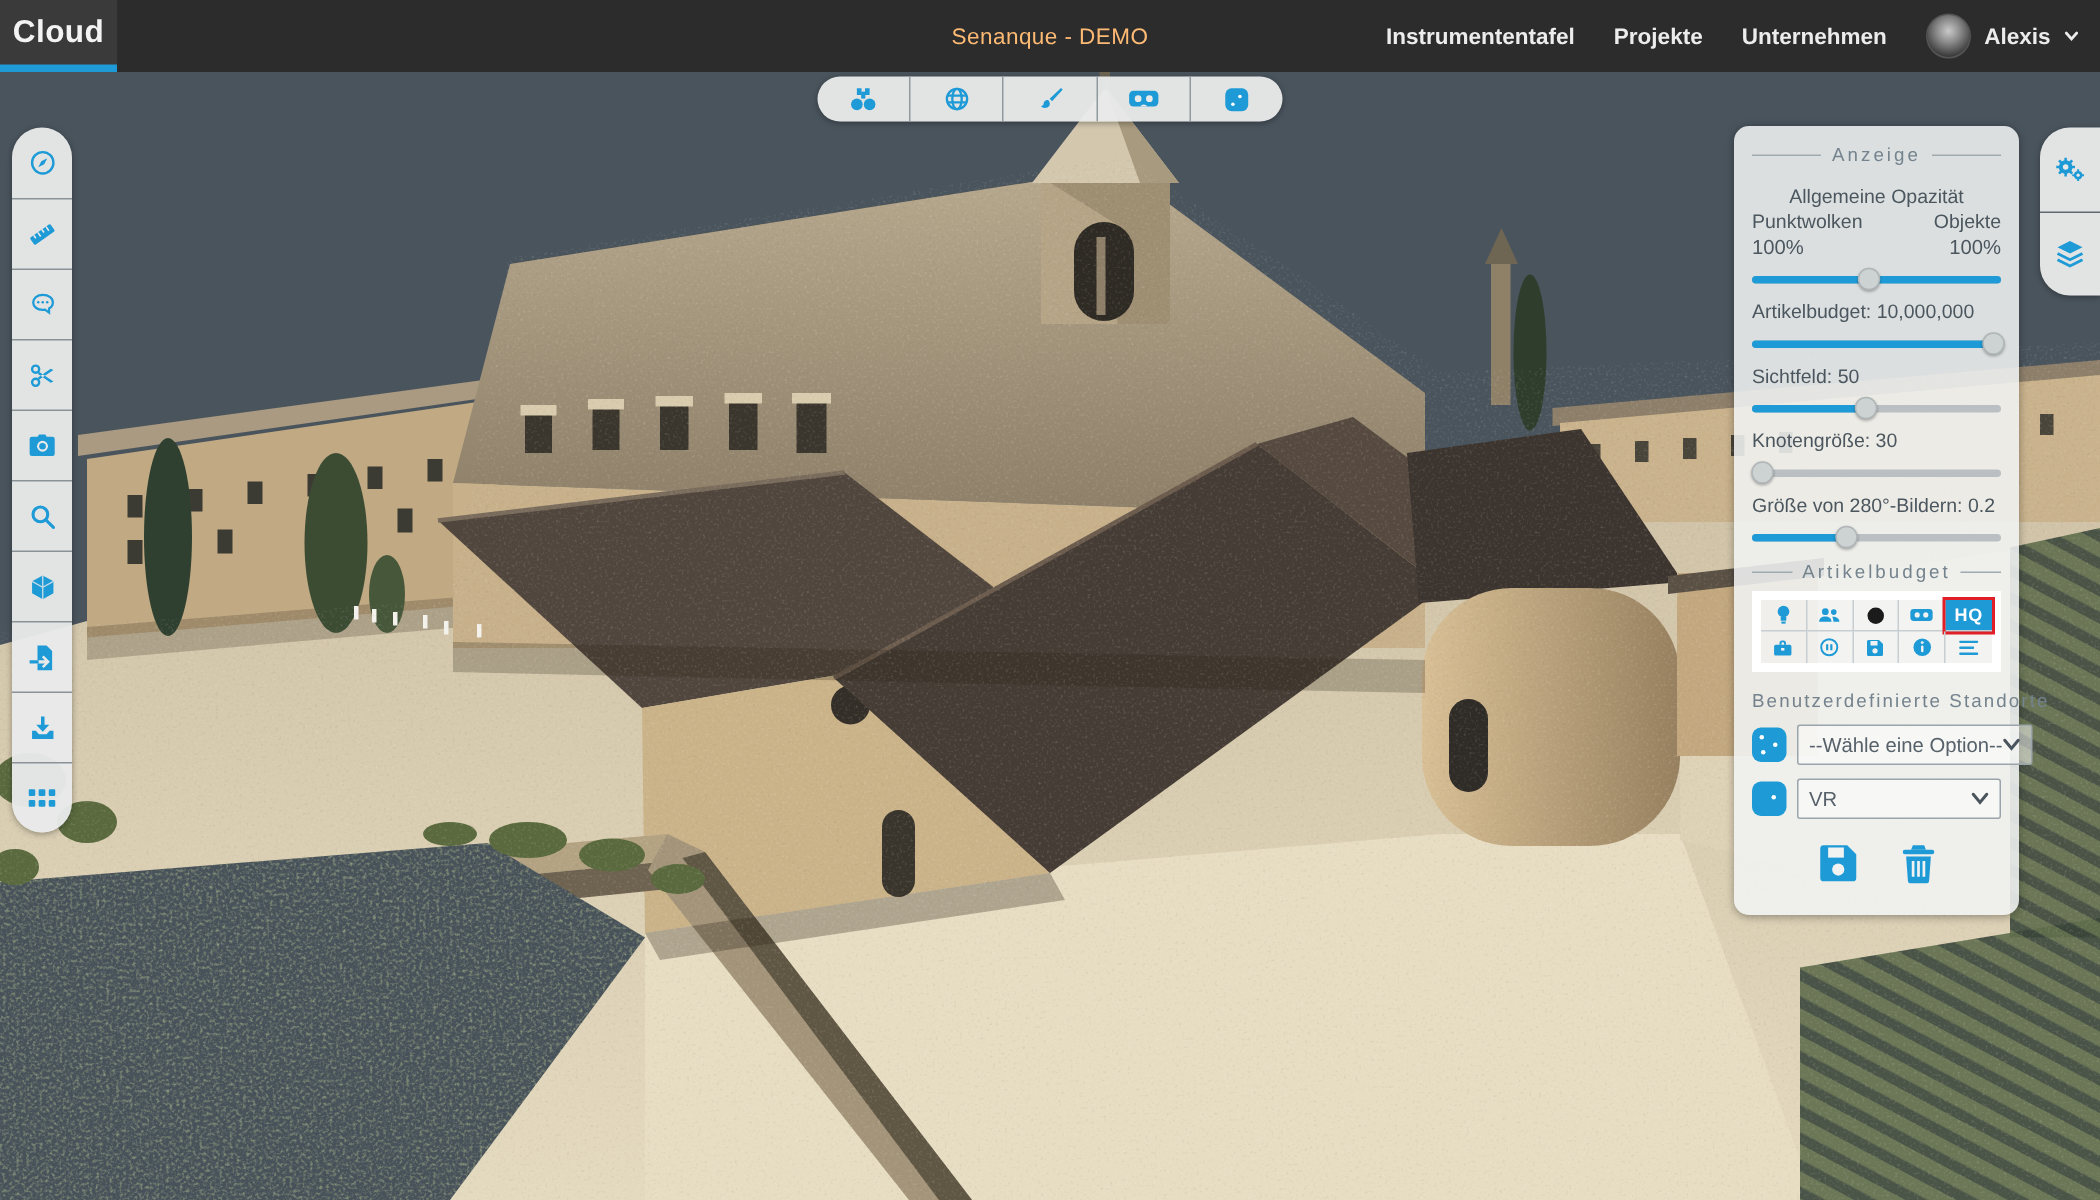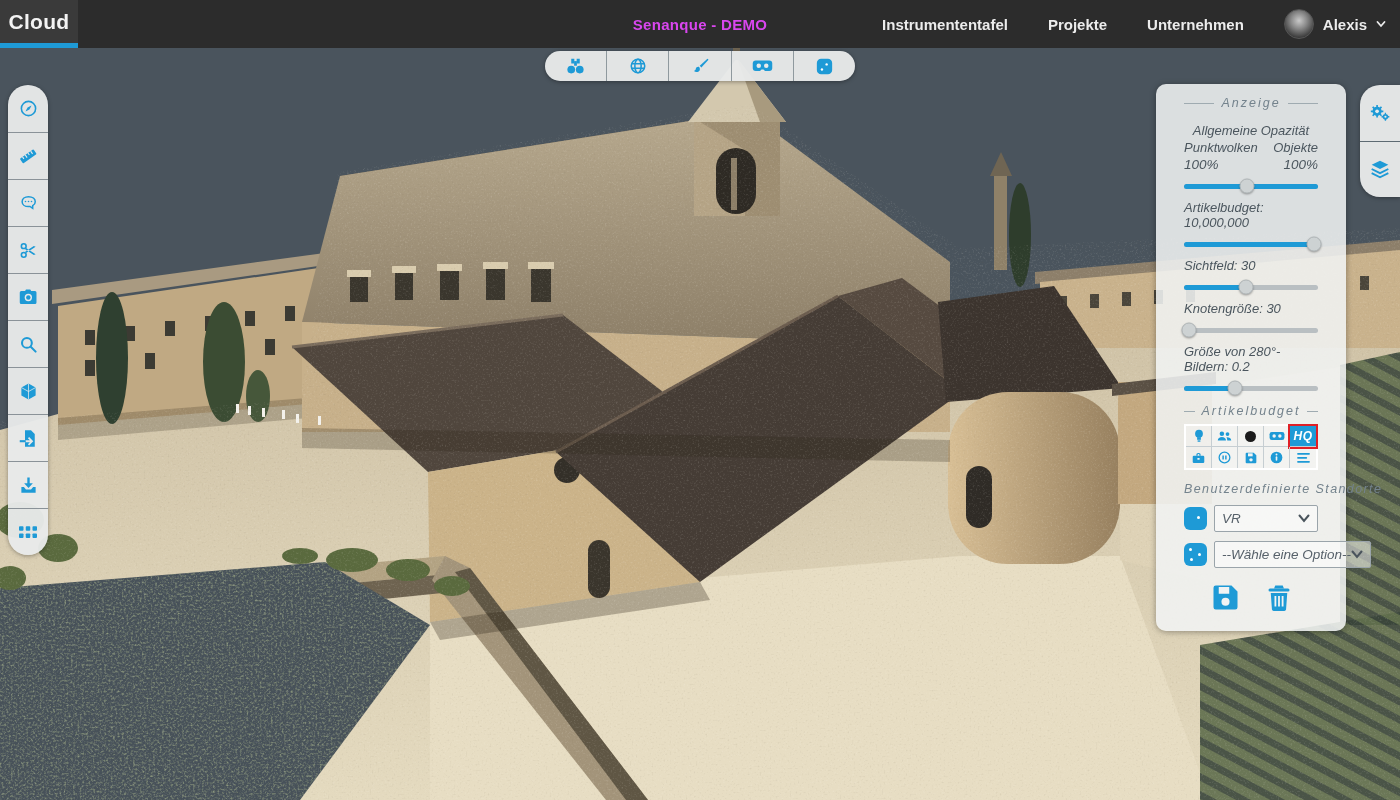--- a/index.html
+++ b/index.html
@@ -12,22 +12,22 @@
   .stage{position:relative;width:1400px;height:800px;border-radius:16px;}
 
   
   .scene{position:absolute;inset:0;z-index:0;}
   .scene svg{display:block;}
 
   
   .topbar{position:absolute;top:0;left:0;width:1400px;height:48px;background:#2c2c2c;z-index:30;display:flex;align-items:center;}
   .logo-box{width:78px;height:48px;background:#3a3a3a;border-bottom:5px solid var(--accent);display:flex;align-items:center;justify-content:center;}
   .logo-box span{color:#f3f3f3;font-size:21px;font-weight:700;letter-spacing:.3px;}
-  .doc-title{position:absolute;left:50%;transform:translateX(-50%);color:#d946ef;font-size:15px;font-weight:700;letter-spacing:.3px;}
-  .nav{position:absolute;right:14px;display:flex;align-items:center;gap:40px;}
+  .doc-title{position:absolute;left:50%;transform:translateX(-50%);color:#fdba74;font-size:15px;font-weight:400;letter-spacing:.3px;}
+  .nav{position:absolute;right:14px;display:flex;align-items:center;gap:26px;}
   .nav-link{color:#ececec;font-size:15px;font-weight:600;cursor:pointer;}
   .user{display:flex;align-items:center;gap:9px;cursor:pointer;}
   .avatar{width:30px;height:30px;border-radius:50%;background:radial-gradient(circle at 50% 38%,#c9c9c9 0%,#8b8b8b 35%,#3c3c3c 75%,#1d1d1d 100%);border:1px solid #555;}
   .user-name{color:#ececec;font-size:15px;font-weight:600;}
   .chev{width:10px;height:10px;}
 
   
   .pill{background:rgba(232,234,234,.96);box-shadow:0 1px 4px rgba(0,0,0,.35);}
   .scene-toolbar{position:absolute;top:51px;left:545px;width:310px;height:30px;border-radius:15px;display:flex;z-index:20;overflow:hidden;}
   .scene-toolbar .cell{flex:1;display:flex;align-items:center;justify-content:center;cursor:pointer;color:var(--accent);}
@@ -37,34 +37,34 @@
   .left-toolbar .cell{height:47px;display:flex;align-items:center;justify-content:center;cursor:pointer;color:var(--accent);}
   .left-toolbar .cell + .cell{border-top:1px solid #8a9298;}
 
   .edge-toolbar{position:absolute;top:85px;right:0;width:40px;height:112px;border-radius:20px 0 0 20px;display:flex;flex-direction:column;z-index:20;overflow:hidden;}
   .edge-toolbar .cell{flex:1;display:flex;align-items:center;justify-content:center;cursor:pointer;color:var(--accent);}
   .edge-toolbar .cell + .cell{border-top:1px solid #5d6a72;}
 
   .icon{display:block;}
 
   
-  .panel{position:absolute;top:84px;left:1156px;width:190px;background:rgba(241,243,243,.87);border-radius:10px;box-shadow:0 1px 6px rgba(0,0,0,.35);padding:10px 28px 16px;z-index:15;font-style:italic;}
+  .panel{position:absolute;top:84px;left:1156px;width:190px;background:rgba(241,243,243,.87);border-radius:10px;box-shadow:0 1px 6px rgba(0,0,0,.35);padding:10px 12px 16px;z-index:15;}
   .legend{display:flex;align-items:center;gap:7px;margin:2px 0 6px;}
   .legend .line{flex:1;height:1px;background:#9fabb1;}
   .legend .txt{font-size:12.5px;color:var(--legend);letter-spacing:2px;white-space:nowrap;}
   .center-label{text-align:center;font-size:13px;color:var(--panel-text);margin:13px 0 2px;}
   .op-cols{display:flex;justify-content:space-between;font-size:13px;color:var(--panel-text);align-items:center;}
   .op-vals{display:flex;justify-content:space-between;font-size:13.5px;color:var(--panel-text);margin-top:2px;}
   .slider{position:relative;height:15px;margin:7px 0 4px;cursor:pointer;}
   .slider .track{position:absolute;top:5px;left:0;right:0;height:5px;border-radius:3px;background:#b9bfc2;}
   .slider .fill{position:absolute;top:0;left:0;height:100%;border-radius:3px;background:var(--accent);width:var(--fill,50%);}
   .slider .thumb{position:absolute;top:7px;left:var(--thumb,50%);transform:translate(-50%,-50%);width:15px;height:15px;border-radius:50%;background:#cdd2d3;border:1px solid #b0b6b8;box-shadow:0 1px 2px rgba(0,0,0,.3);}
   .ctl-label{font-size:13px;color:var(--panel-text);margin:6px 0 2px;}
 
-  .prop-grid{display:grid;grid-template-columns:repeat(5,1fr);border:2px solid #ffffff;margin-top:4px;background:rgba(255,255,255,.25);text-align:center;}
+  .prop-grid{display:grid;grid-template-columns:repeat(5,1fr);border:6px solid #ffffff;margin-top:4px;background:rgba(255,255,255,.25);text-align:center;}
   .prop-cell{height:21px;display:flex;align-items:center;justify-content:center;border-right:1px solid #c6ced2;border-bottom:1px solid #c6ced2;color:var(--accent);cursor:pointer;}
   .prop-cell:nth-child(5n){border-right:none;}
   .prop-cell:nth-child(n+6){border-bottom:none;}
   .prop-cell.active{background:var(--accent);outline:2px solid #e01f26;outline-offset:0;color:#fff;}
   .prop-cell.active .hq-label{color:#fff;font-size:12px;font-weight:700;letter-spacing:.5px;}
   .dot-black{width:11px;height:11px;border-radius:50%;background:#1b1b1b;}
 
   .loc-row{display:flex;align-items:center;gap:7px;margin:9px 0;}
   .marker-sq{position:relative;width:23px;height:23px;border-radius:6px;background:var(--accent);flex:none;cursor:pointer;}
   .marker-sq i{position:absolute;width:3px;height:3px;border-radius:50%;background:#fff;}
@@ -421,21 +421,21 @@
     </div>
 
     <div class="ctl-label">Artikelbudget: 10,000,000</div>
     <div class="slider" style="--fill: 100%; --thumb: 97%;">
       <div class="track">
           <div class="fill"></div>
         </div>
         <div class="thumb"></div>
     </div>
 
-    <div class="ctl-label">Sichtfeld: 30</div>
+    <div class="ctl-label">Sichtfeld: 50</div>
     <div class="slider" style="--fill: 46%; --thumb: 46%;">
       <div class="track">
           <div class="fill"></div>
         </div>
         <div class="thumb"></div>
     </div>
 
     <div class="ctl-label">Knotengröße: 30</div>
     <div class="slider" style="--fill: 4%; --thumb: 4%;">
       <div class="track">
@@ -523,37 +523,37 @@
       </div>
     </div>
 
     <div class="legend" style="margin-top:12px;align-items:flex-end;">
       <span class="txt" style="letter-spacing:1.4px;">Benutzerdefinierte Standorte</span>
         <span class="line"></span>
     </div>
 
     <div class="loc-row">
       <div class="marker-sq">
-        <i style="top:9px;left:13px;"></i>
-      </div>
-      <div class="select">
-        <span class="val">VR</span>
-        <svg width="12" height="9" viewBox="0 0 12 9">
-            <path d="M1.5 1.5L6 7l4.5-5.5" fill="none" stroke="#4a545c" stroke-width="2" stroke-linecap="round"></path>
-          </svg>
-      </div>
-    </div>
-    <div class="loc-row">
-      <div class="marker-sq">
         <i style="top:5px;left:5px;"></i>
           <i style="top:10px;left:14px;"></i>
           <i style="top:15px;left:6px;"></i>
       </div>
       <div class="select">
         <span class="val">--Wähle eine Option--</span>
+        <svg width="12" height="9" viewBox="0 0 12 9">
+            <path d="M1.5 1.5L6 7l4.5-5.5" fill="none" stroke="#4a545c" stroke-width="2" stroke-linecap="round"></path>
+          </svg>
+      </div>
+    </div>
+    <div class="loc-row">
+      <div class="marker-sq">
+        <i style="top:9px;left:13px;"></i>
+      </div>
+      <div class="select">
+        <span class="val">VR</span>
         <svg width="12" height="9" viewBox="0 0 12 9">
             <path d="M1.5 1.5L6 7l4.5-5.5" fill="none" stroke="#4a545c" stroke-width="2" stroke-linecap="round"></path>
           </svg>
       </div>
     </div>
 
     <div class="panel-actions">
       <span class="abtn">
         <svg width="27" height="27" viewBox="0 0 18 18" fill="currentColor">
             <path d="M1 2.5A1.5 1.5 0 012.5 1H13l4 4v10.5a1.5 1.5 0 01-1.5 1.5h-13A1.5 1.5 0 011 15.5z"></path>

